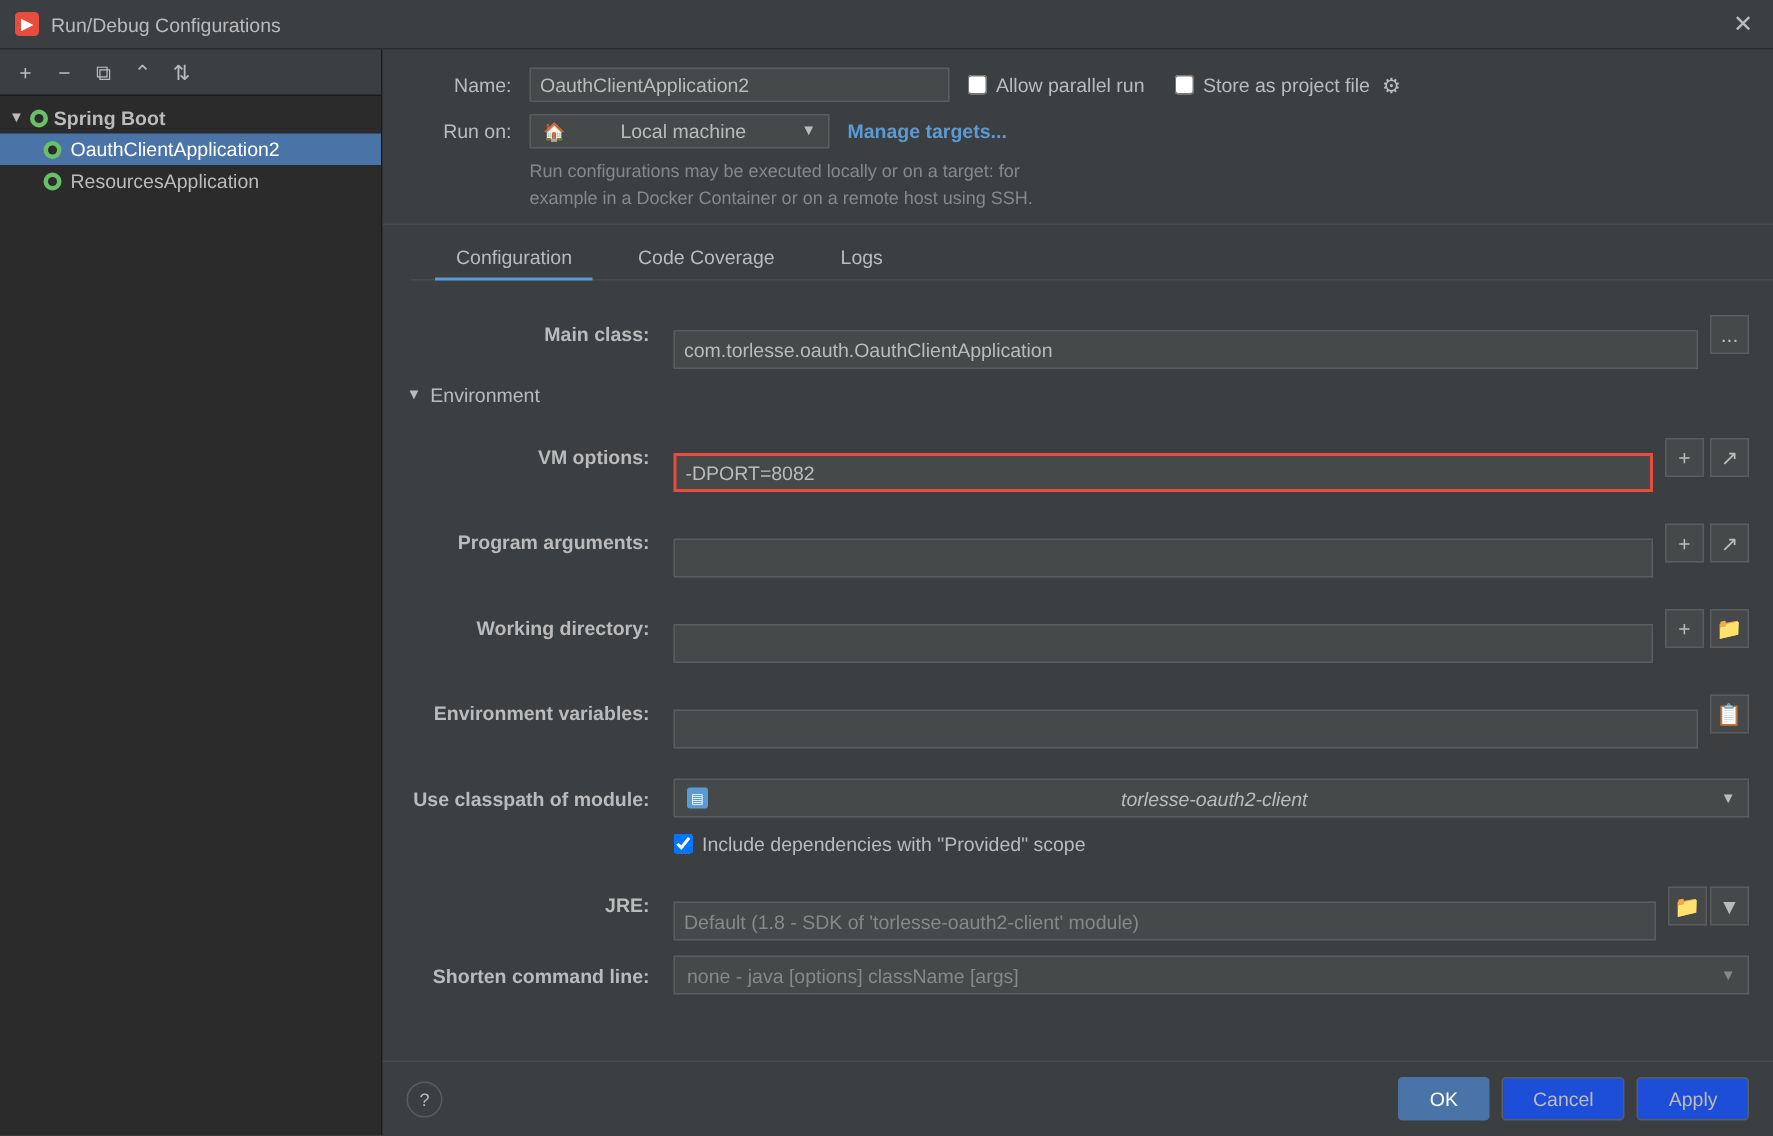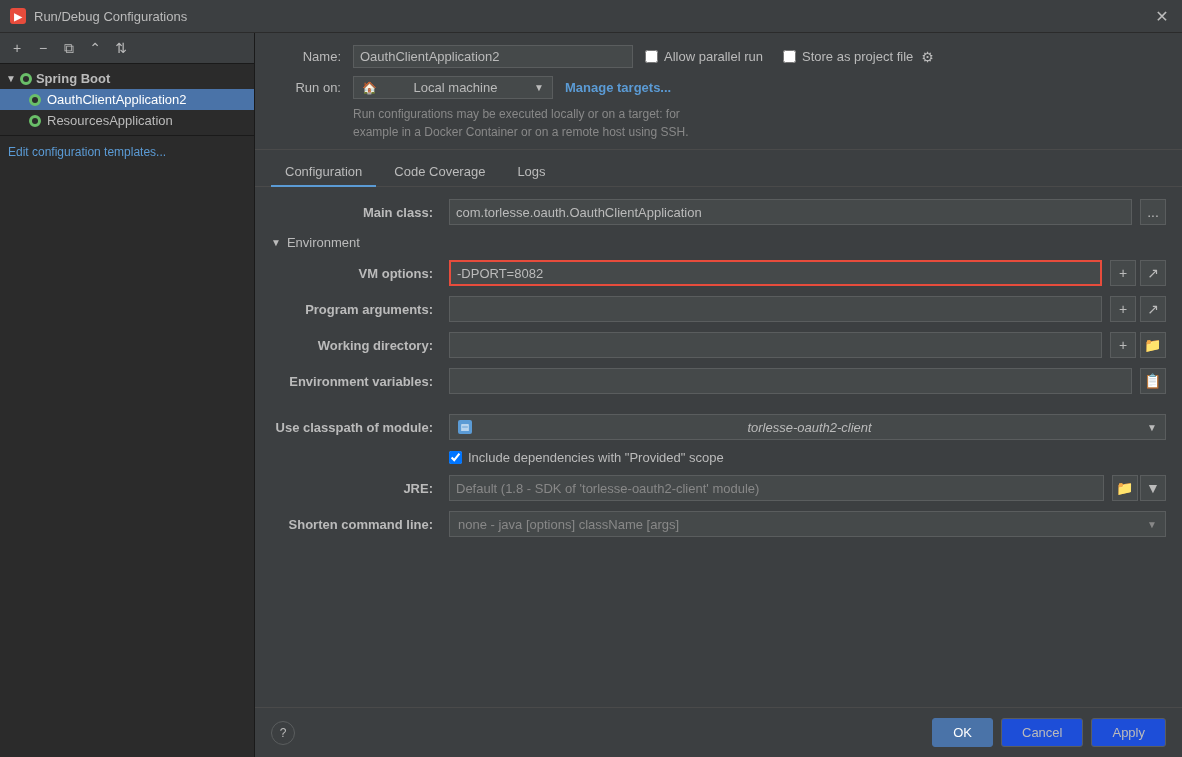--- a/index.html
+++ b/index.html
@@ -240,23 +240,24 @@
     .run-on-hint {
       margin-left: 82px;
       margin-top: 6px;
       color: #888888;
       font-size: 12px;
       line-height: 1.5;
     }
     .tabs-bar {
       display: flex;
       padding: 8px 16px 0 16px;
-      gap: 4px;
+      gap: 16px;
       border-bottom: 1px solid #4a4a4a;
       flex-shrink: 0;
+      margin-left: 19px;
     }
     .tab {
       padding: 6px 14px;
       cursor: pointer;
       color: #bbbbbb;
       font-size: 13px;
       border-bottom: 2px solid transparent;
       margin-bottom: -1px;
     }
     .tab.active {
@@ -284,20 +285,21 @@
     }
     .form-input {
       flex: 1;
       background: #45494a;
       border: 1px solid #5a5d5e;
       color: #bbbbbb;
       padding: 3px 6px;
       font-size: 13px;
       outline: none;
       height: 26px;
+      margin-top: 21px;
     }
     .form-input.highlighted {
       border: 2px solid #e74c3c;
     }
     .form-actions {
       display: flex;
       gap: 4px;
       flex-shrink: 0;
     }
     .icon-btn {
@@ -469,23 +471,20 @@
           </div>
           <div class="tree-item">
             <span class="tree-item-icon">
                 <span class="spring-icon"></span>
               </span>
             <span>ResourcesApplication</span>
           </div>
         </div>
       </div>
       <div style="flex:1;"></div>
-      <div class="sidebar-footer">
-        <a>Edit configuration templates...</a>
-      </div>
     </div>
 
     <div class="right-panel">
 
       <div class="config-header">
         <div class="name-row">
           <span class="field-label">Name:</span>
           <input class="name-input" type="text" value="OauthClientApplication2" style="">
           <div class="checkboxes-row" style="margin-left:0;">
             <label class="checkbox-label">

